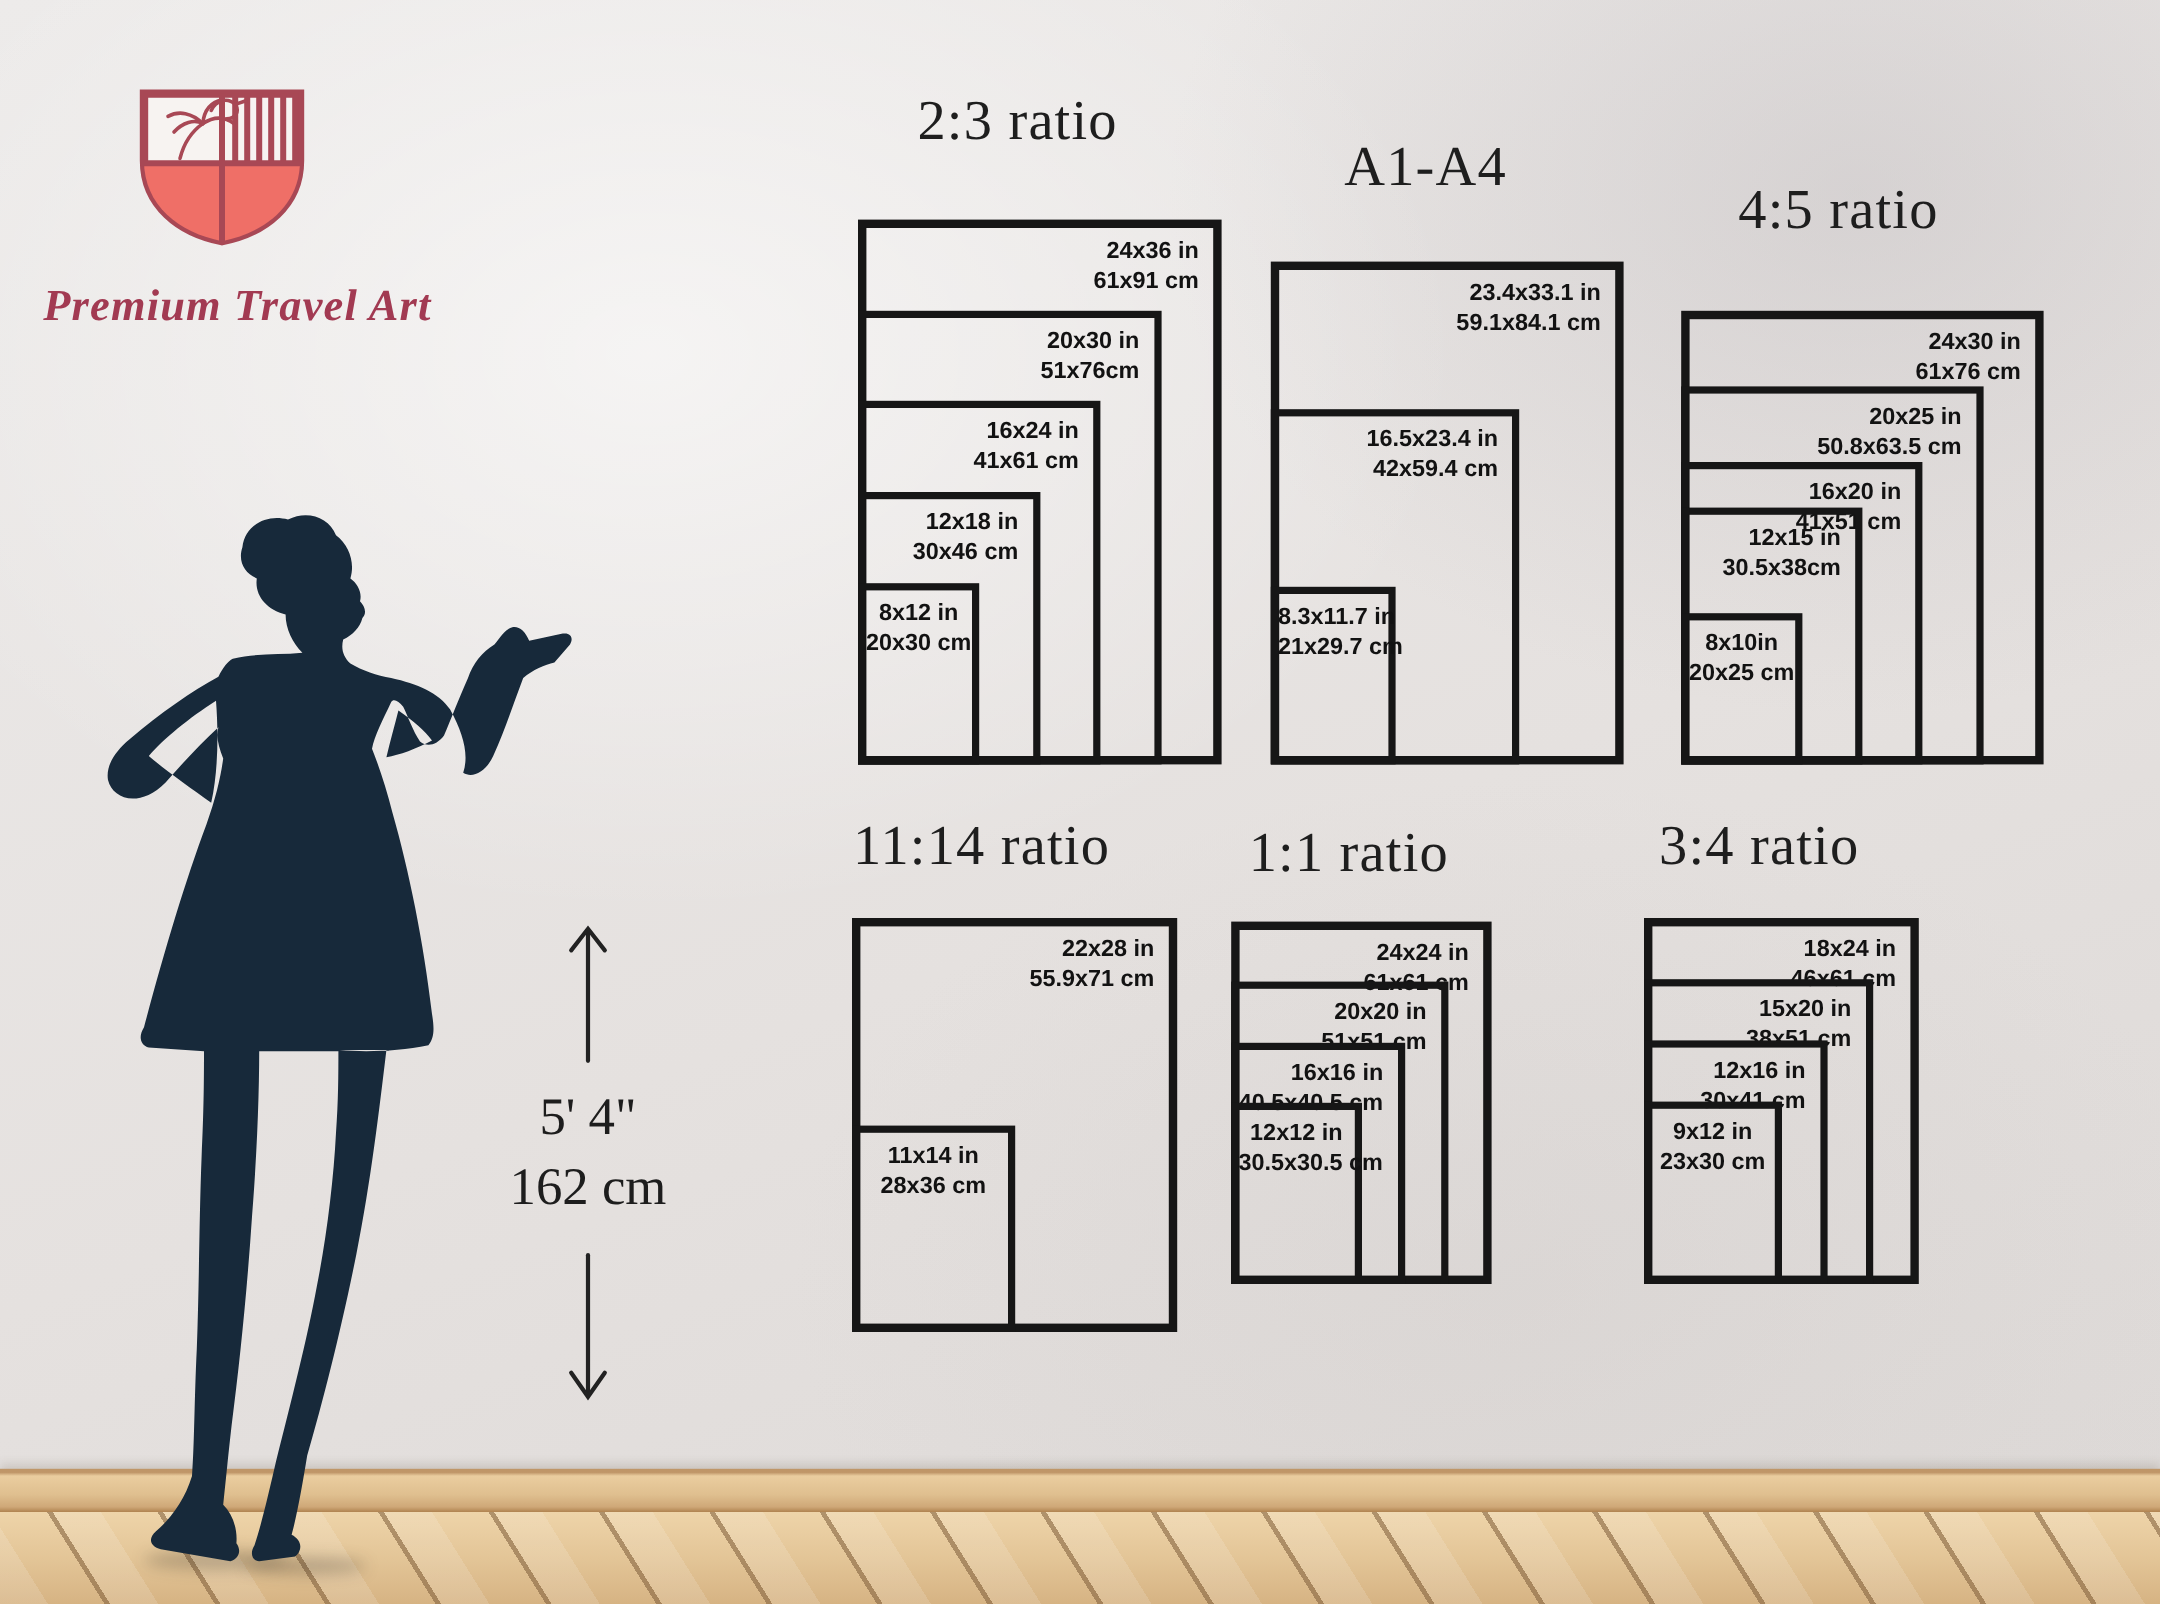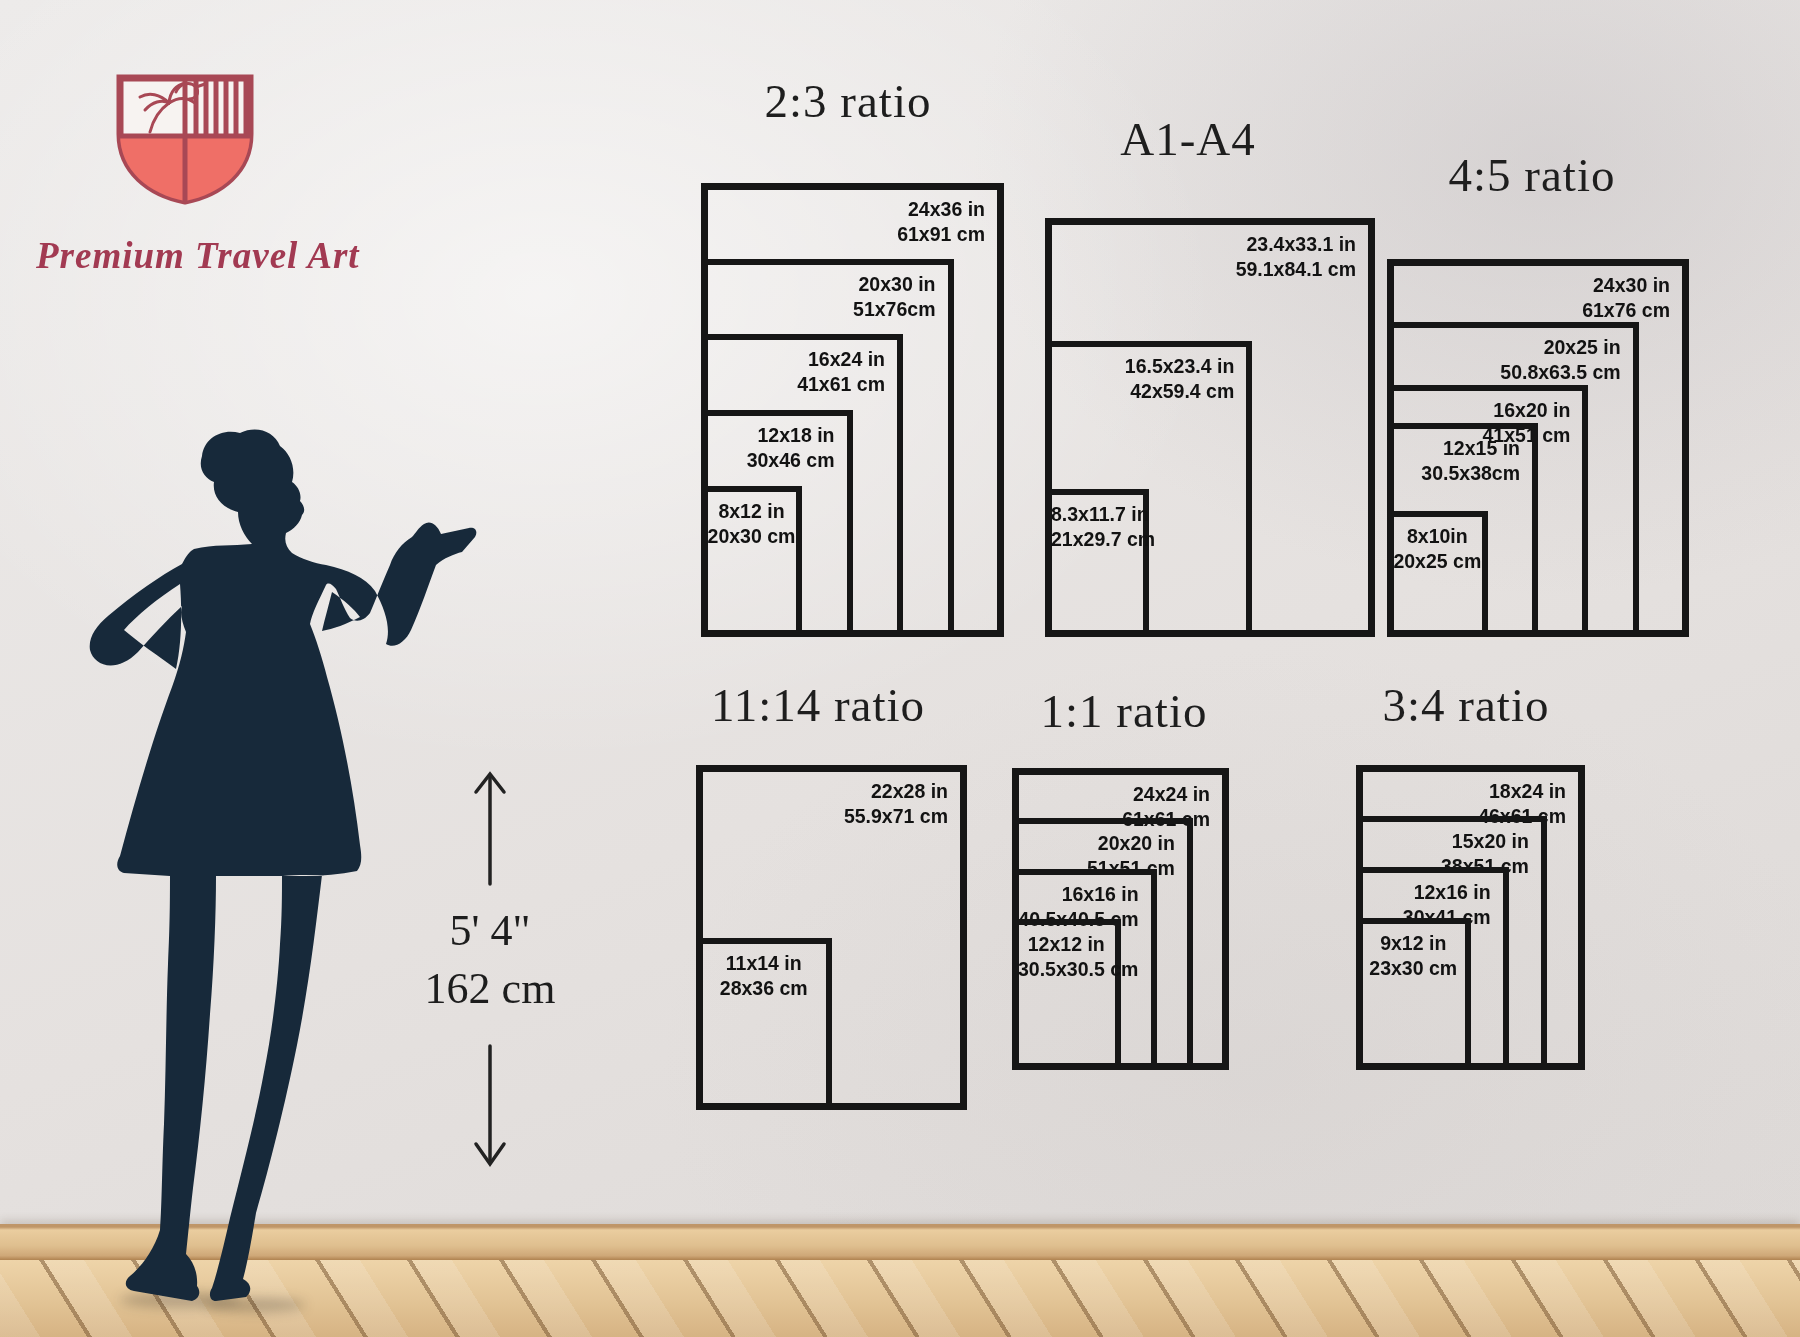--- a/index.html
+++ b/index.html
@@ -21,21 +21,21 @@
   .foot-shadow{position:absolute;background:rgba(40,35,30,.25);border-radius:50%;filter:blur(6px);}
   
   .brand{position:absolute;left:36px;top:70px;width:330px;}
   .brand svg{display:block;margin-left:74px;}
   .brand-name{margin-top:26px;font-family:"Liberation Serif",serif;font-style:italic;font-weight:700;
     font-size:37px;color:#a23a52;letter-spacing:1px;white-space:nowrap;}
   
   .chart-title{position:absolute;transform:translateX(-50%);font-family:"Liberation Serif",serif;
     font-size:47px;color:#1e1e1e;white-space:nowrap;letter-spacing:1px;}
   .chart{position:absolute;}
-  .frame{position:absolute;left:4px;bottom:0;border:6px solid #161616;box-sizing:border-box;}
+  .frame{position:absolute;left:18px;bottom:0;border:6px solid #161616;box-sizing:border-box;}
   .frame.outer{border-width:7px;}
   .frame-label{position:absolute;top:7px;right:12px;text-align:right;color:#121212;
     font-weight:700;font-size:19.5px;line-height:25px;white-space:nowrap;}
   .frame-label.center{left:0;right:0;text-align:center;}
   
   .height-note{position:absolute;left:380px;top:770px;width:220px;text-align:center;color:#222;}
   .height-note svg{display:block;margin:0 auto;}
   .height-text{font-family:"Liberation Serif",serif;font-size:44px;color:#1d1d1d;line-height:58px;}
   .ht-ft{margin-top:14px;}
   .ht-cm{margin-bottom:24px;}
@@ -213,21 +213,21 @@
         </div>
         <div class="frame" style="width: 101px; height: 151.333px;">
           <div class="frame-label center">
             <div>8x12 in</div>
             <div>20x30 cm</div>
           </div>
         </div>
       </div>
       <div class="chart-title" style="left: 1188px; top: 112px;">A1-A4</div>
       <div class="chart" style="left: 1041px; top: 218px; width: 294px; height: 419px;">
-        <div class="frame outer" style="width: 330px; height: 419px;">
+        <div class="frame outer" style="width: 294px; height: 419px;">
           <div class="frame-label">
             <div>23.4x33.1 in</div>
             <div>59.1x84.1 cm</div>
           </div>
         </div>
         <div class="frame" style="width: 207.308px; height: 296.211px;">
           <div class="frame-label">
             <div>16.5x23.4 in</div>
             <div>42x59.4 cm</div>
           </div>

